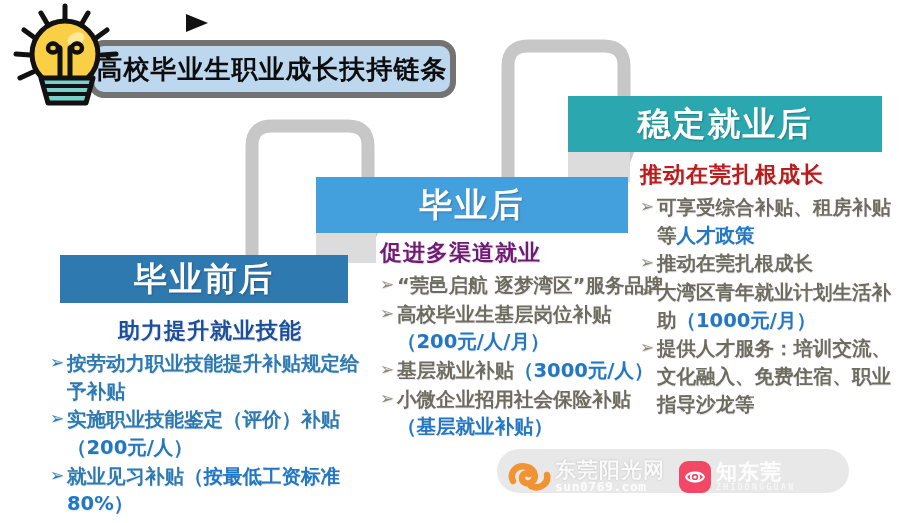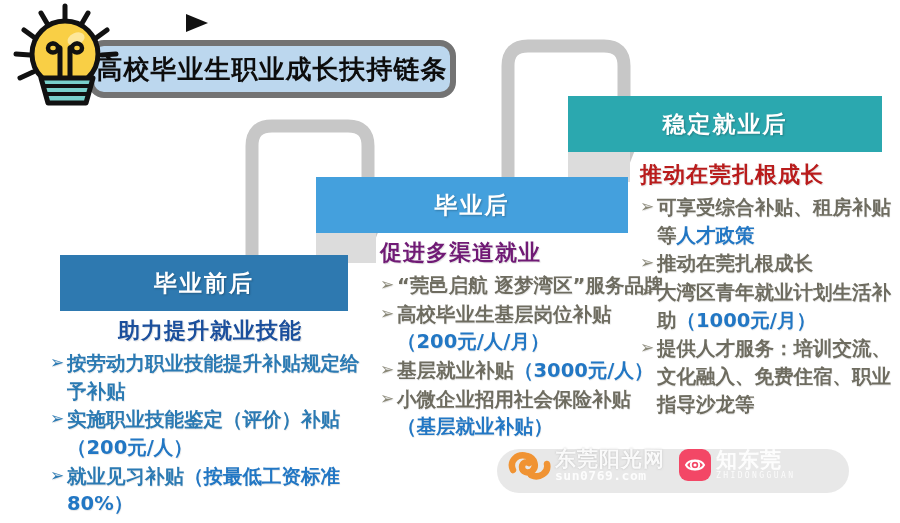--- a/index.html
+++ b/index.html
@@ -52,21 +52,21 @@
   .panel{position:absolute;}
   .panel-header{
     position:absolute;
     display:flex;align-items:center;justify-content:center;
     box-sizing:border-box;
     z-index:5;
   }
   .panel-header .hdr-text{
     font-family:Liberation Sans, sans-serif;
     font-weight:bold;
-    font-size:23px;
+    font-size:33px;
     color:#ffffff;
     letter-spacing:2px;
     white-space:nowrap;
     text-shadow:1px 1px 2px rgba(0,0,0,.25);
   }
   .step-shadow{position:absolute;background:#dcdcdc;z-index:3;}
 
   .panel-body{position:absolute;z-index:4;}
   .sub-title{
     font-family:"DejaVu Sans","Liberation Sans",sans-serif;
@@ -90,21 +90,21 @@
   }
   ul.bullets li::before{
     content:"\27A2";
     position:absolute;left:0;top:0;
     font-size:17px;
     font-weight:normal;
   }
   .hl{color:#2277c4;}
 
   
-  #panel1 .panel-header{left:60px;top:255px;width:288px;height:56px;background:#2e79b0;}
+  #panel1 .panel-header{left:60px;top:255px;width:288px;height:48px;background:#2e79b0;}
   #panel1 .panel-body{left:50px;top:316px;width:310px;}
   #panel1 .sub-title{color:#1b4f9c;text-align:center;padding-left:10px;}
   #panel1 ul.bullets li{color:#2b7ab3;}
   #panel1 ul.bullets li::before{color:#2b7ab3;}
 
   
   #panel2 .panel-header{left:316px;top:177px;width:312px;height:56px;background:#44a0dd;}
   #panel2 .step-shadow{left:316px;top:233px;width:60px;height:30px;}
   #panel2 .panel-body{left:380px;top:238px;width:285px;}
   #panel2 .sub-title{color:#701a75;text-align:left;}
@@ -118,21 +118,21 @@
   #panel3 .sub-title{color:#b91c1c;text-align:left;}
   #panel3 ul.bullets li{color:#6e6c60;}
   #panel3 ul.bullets li::before{color:#8a8878;}
 
   
   .watermark{
     position:absolute;left:497px;top:449px;
     width:352px;height:44px;
     background:rgba(200,200,200,.45);
     border-radius:22px;
-    display:flex;align-items:flex-start;
+    display:flex;align-items:flex-end;
     z-index:9;
     opacity:.92;
   }
   .wm-sun{display:flex;align-items:center;margin-left:10px;}
   .wm-sun-text{margin-left:4px;line-height:1.0;}
   .wm-sun-cn{
     font-family:"DejaVu Sans","Liberation Sans",sans-serif;
     font-weight:bold;font-size:21px;color:rgba(255,255,255,.92);
     letter-spacing:1px;white-space:nowrap;
     text-shadow:0 0 2px rgba(120,120,120,.5);

